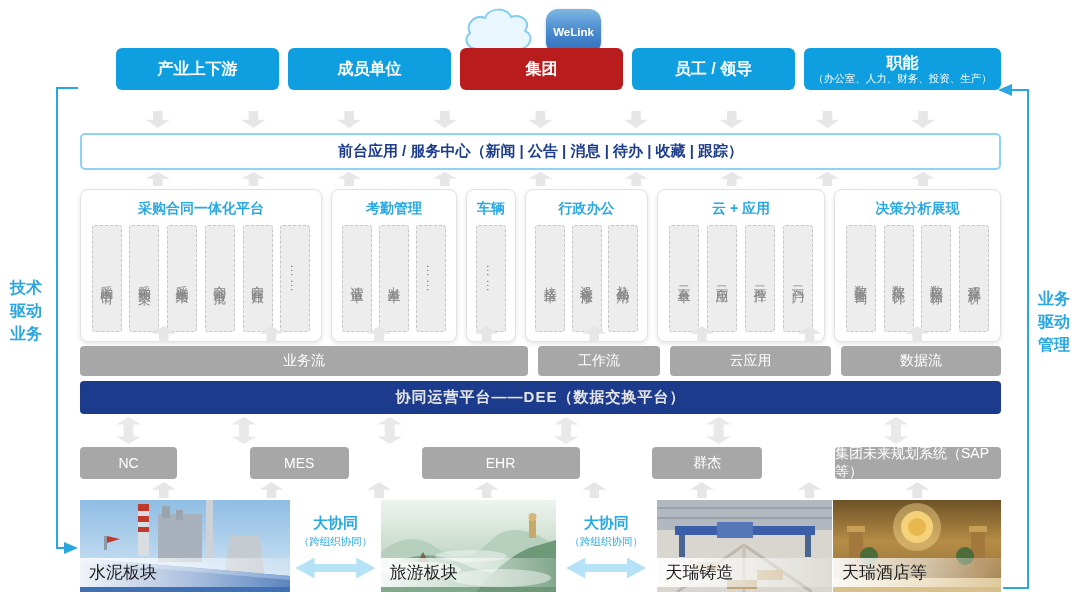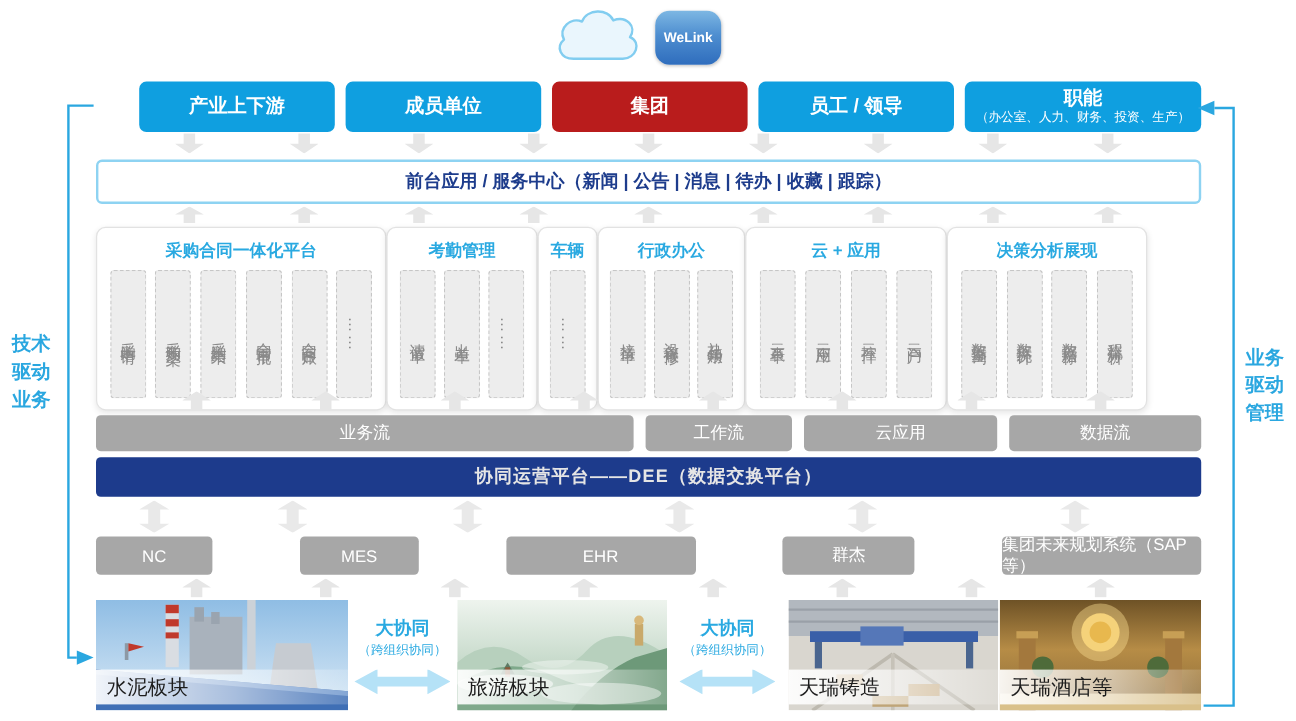--- a/index.html
+++ b/index.html
@@ -15,21 +15,21 @@
   .cloud-wrap { left:460px; top:5px; width:76px; height:52px; }
   .welink-icon {
     left:546px; top:9px; width:55px; height:45px; border-radius:12px;
     background:linear-gradient(180deg,#7db7e3 0%,#4e8ed0 45%,#2f6dbd 100%);
     color:#fff; font-size:11.5px; font-weight:bold;
     display:flex; align-items:center; justify-content:center;
     box-shadow:0 1px 3px rgba(0,0,0,.25);
   }
 
   
-  .row-portals { top:68px; height:42px; gap:9px;padding-left:36px; }
+  .row-portals { top:48px; height:42px; gap:9px;padding-left:36px; }
   .portal-btn {
     flex:0 0 163px; border-radius:6px; background:#0f9fe0; color:#fff;
     display:flex; flex-direction:column; align-items:center; justify-content:center;
     font-size:16px; font-weight:bold; line-height:1.15;
   }
   .portal-btn.dark { background:#b91c1c; }
   .portal-btn.wide { flex:1 1 auto; }
   .portal-btn .sub { font-size:10.5px; font-weight:normal; }
 
   
@@ -47,21 +47,21 @@
   .aw { display:flex; align-items:center; justify-content:center; }
 
   
   .front-bar {
     top:133px; height:37px; border:2px solid #8ed3f2; border-radius:5px; background:#fff;
     align-items:center; justify-content:center;
     color:#1d3c8c; font-size:15px; font-weight:bold;
   }
 
   
-  .row-groups { top:189px; height:153px; }
+  .row-groups { top:189px; height:153px; justify-content:space-between; }
   .card {
     background:#fff; border:1px solid #e2e2e2; border-radius:8px;
     box-shadow:0 2px 5px rgba(0,0,0,.10);
     padding:7px 7px 9px; display:flex; flex-direction:column;
   }
   .card-title { color:#29a9e1; font-size:14px; font-weight:bold; text-align:center; margin:3px 0 7px; white-space:nowrap; }
   .card-items { flex:1; display:flex; justify-content:space-evenly; align-items:stretch; gap:4px; }
   .item {
     width:30px; background:#ededed; border:1px dashed #c6c6c6; border-radius:3px;
     color:#8a8a8a; font-size:13px; line-height:1;

